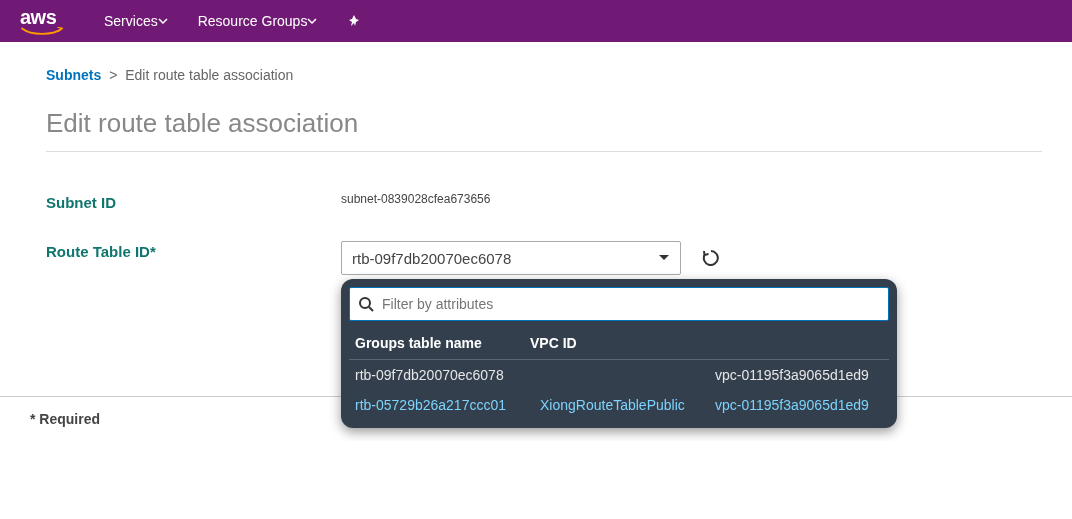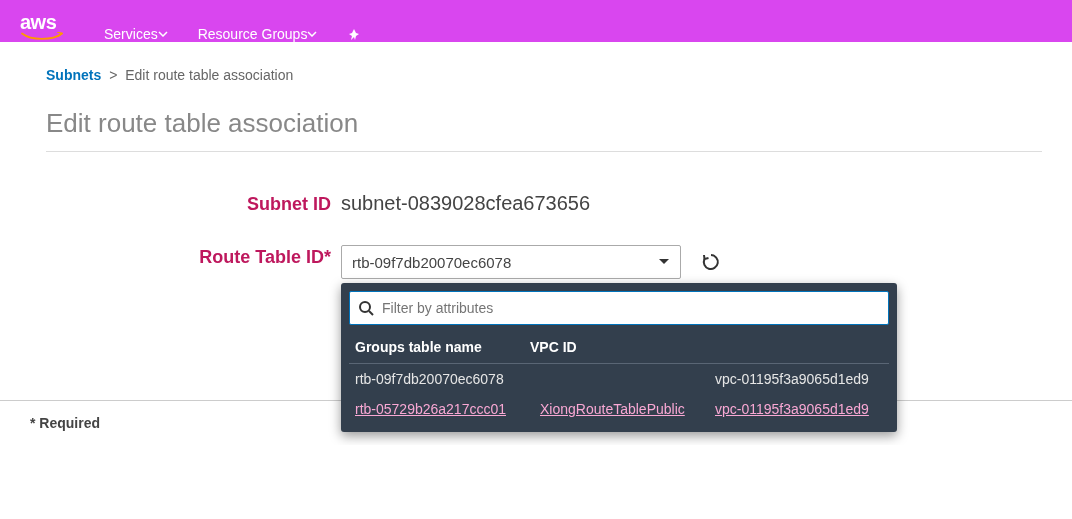--- a/index.html
+++ b/index.html
@@ -1,40 +1,40 @@
 <!DOCTYPE html>
 <html><head>
 <meta charset="utf-8">
 <style>
   * { box-sizing: border-box; margin: 0; padding: 0; }
   body { font-family: "Amazon Ember", "Helvetica Neue", Arial, sans-serif; color: #333; background: #fff; width: 1072px; }
-  .topbar { background: #d946ef; height: 42px; display: flex; align-items: flex-end; padding: 0 20px; color: #fff; font-size: 14px; }
+  .topbar { background: #701a75; height: 42px; display: flex; align-items: center; padding: 0 20px; color: #fff; font-size: 14px; }
   .aws-logo { display: flex; align-items: baseline; margin-right: 40px; }
   .aws-text { font-family: "Amazon Ember", Arial, sans-serif; font-size: 20px; font-weight: 600; color: #fff; letter-spacing: -0.5px; }
   .aws-smile { width: 44px; height: 10px; margin-top: -2px; }
   .nav-item { margin-right: 30px; cursor: pointer; display: flex; align-items: center; gap: 0; }
   .content { padding: 25px 30px 0 46px; }
   .breadcrumb { font-size: 14px; margin-bottom: 25px; }
   .breadcrumb a { color: #0073bb; text-decoration: none; font-weight: 600; }
   .breadcrumb-sep { color: #666; margin: 0 4px; }
   .breadcrumb-current { color: #666; }
   .page-title { font-size: 26px; font-weight: 400; color: #888; padding-bottom: 12px; border-bottom: 1px solid #ddd; margin-bottom: 40px; }
   .form-row { display: flex; align-items: flex-start; margin-bottom: 30px; position: relative; }
-  .form-label { width: 285px; text-align: right; color: #be185d; font-size: 18px; font-weight: 600; padding-top: 2px; }
-  .form-value { margin-left: 10px; color: #444; font-size: 20px; }
+  .form-label { width: 285px; color: #0f766e; font-size: 15px; font-weight: 600; padding-top: 2px; }
+  .form-value { margin-left: 10px; color: #444; font-size: 12px; }
   .select-wrap { margin-left: 10px; display: flex; align-items: center; gap: 18px; position: relative; }
   .select-box { width: 340px; height: 34px; border: 1px solid #aaa; border-radius: 2px; display: flex; align-items: center; justify-content: space-between; padding: 0 10px; background: #fff; cursor: pointer; font-size: 15px; color: #444; }
   .refresh-btn { width: 24px; height: 24px; display:flex; align-items:center; justify-content:center; cursor:pointer; }
-  .dropdown { position: absolute; top: 38px; left: 0; width: 556px; background: #333f4d; border-radius: 3px; box-shadow: 0 4px 12px rgba(0,0,0,0.4); padding: 8px; z-index: 10; }
+  .dropdown { position: absolute; top: 38px; left: 0; width: 556px; background: #333f4d; border-radius: 12px; box-shadow: 0 4px 12px rgba(0,0,0,0.4); padding: 8px; z-index: 10; }
   .search-row { background: #fff; border: 1px solid #0073bb; border-radius: 2px; height: 34px; display: flex; align-items: center; padding: 0 8px; gap: 8px; margin-bottom: 6px; }
   .search-row input { flex: 1; border: none; outline: none; font-size: 14px; color: #333; }
   .dd-table { width: 100%; font-size: 14px; }
   .dd-head { display: flex; color: #fff; font-weight: 600; padding: 8px 6px; border-bottom: 1px solid #5a6675; }
   .dd-row  { display: flex; color: #e6e6e6; padding: 7px 6px; cursor: pointer; }
-  .dd-row.highlight { color: #f9a8d4; text-decoration: underline; }
+  .dd-row.highlight { color: #7dd3fc; }
   .col1 { width: 185px; }
   .col2 { width: 175px; }
   .col3 { flex: 1; }
   .behind-row { display:flex; padding: 7px 6px; font-size:14px; color:#444; margin-left: 295px; width: 556px; border-bottom: 1px solid #ddd; }
   .behind-row .col1 { width:200px; }
   .footer { border-top: 1px solid #ccc; margin-top: 60px; padding: 14px 30px; font-size: 14px; color: #444; font-weight:600; }
   svg { display:block; }
 </style>
 </head>
 <body>

